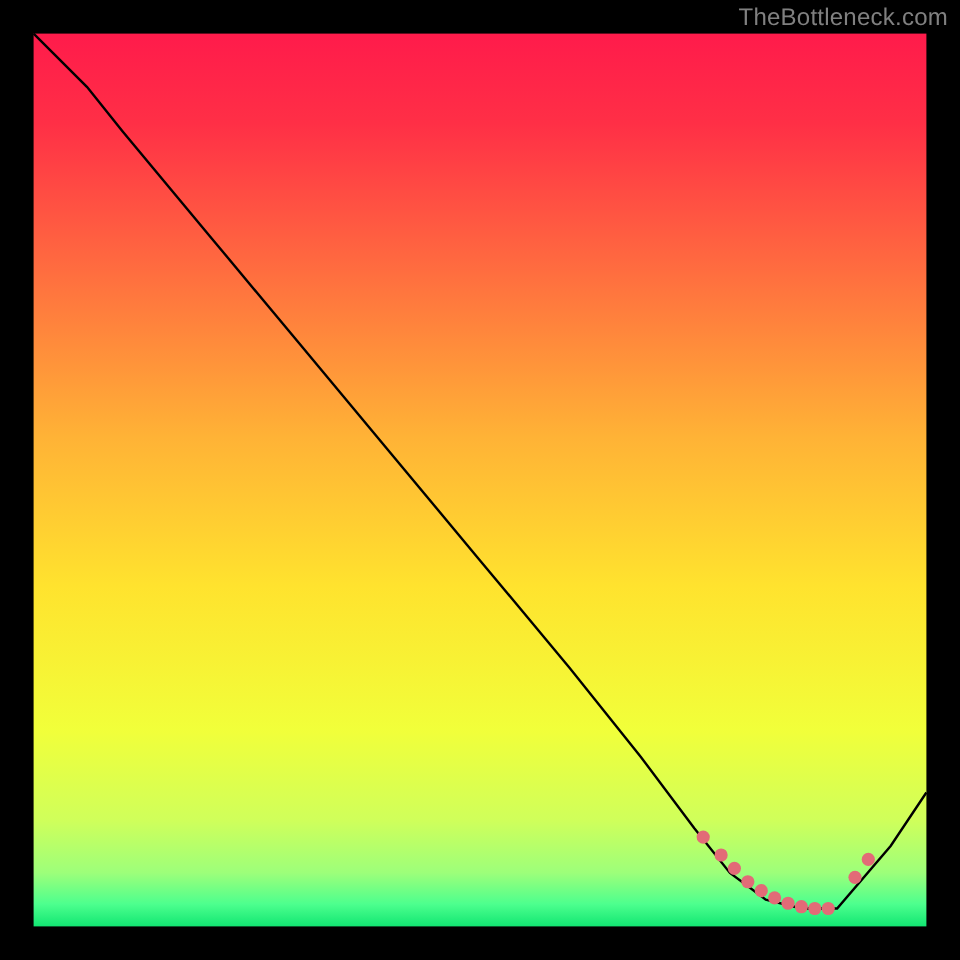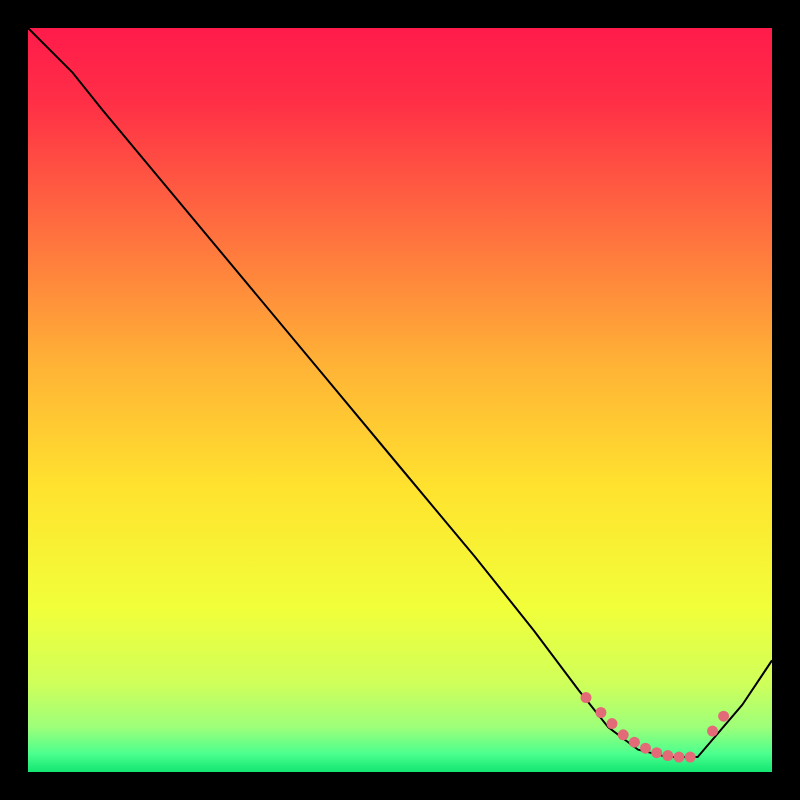--- a/index.html
+++ b/index.html
@@ -29,20 +29,21 @@
   svg {
     position: absolute;
     left: 0;
     top: 0;
   }
 </style>
 </head>
 <body>
 <div class="wrap">
 
+<div class="attribution">TheBottleneck.com</div>
 
 <svg id="chart-svg" width="800" height="800">
   <defs>
     <linearGradient id="bg-grad" x1="0" y1="0" x2="0" y2="1">
           <stop offset="0%" stop-color="#ff1b4b"></stop>
           <stop offset="10%" stop-color="#ff2f46"></stop>
           <stop offset="25%" stop-color="#ff6740"></stop>
           <stop offset="45%" stop-color="#ffb236"></stop>
           <stop offset="62%" stop-color="#ffe32e"></stop>
           <stop offset="78%" stop-color="#f1ff3a"></stop>

